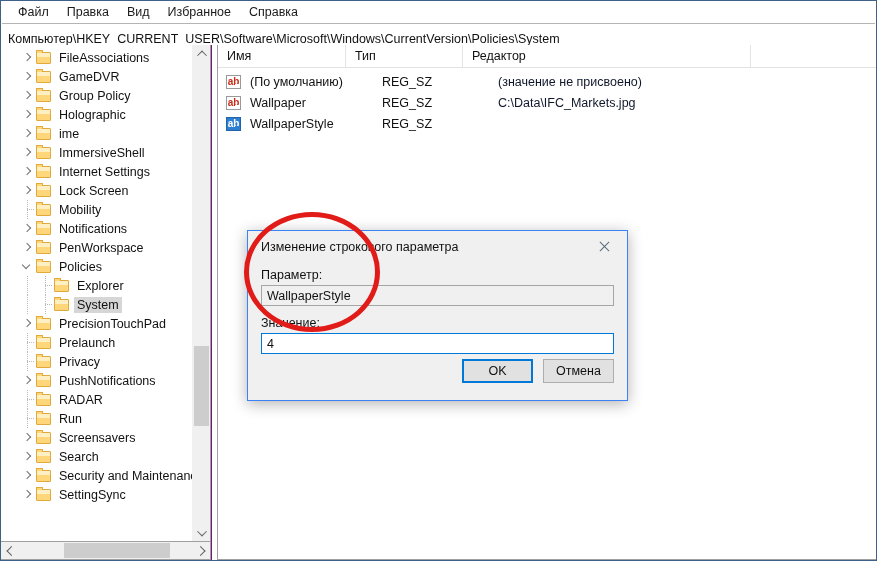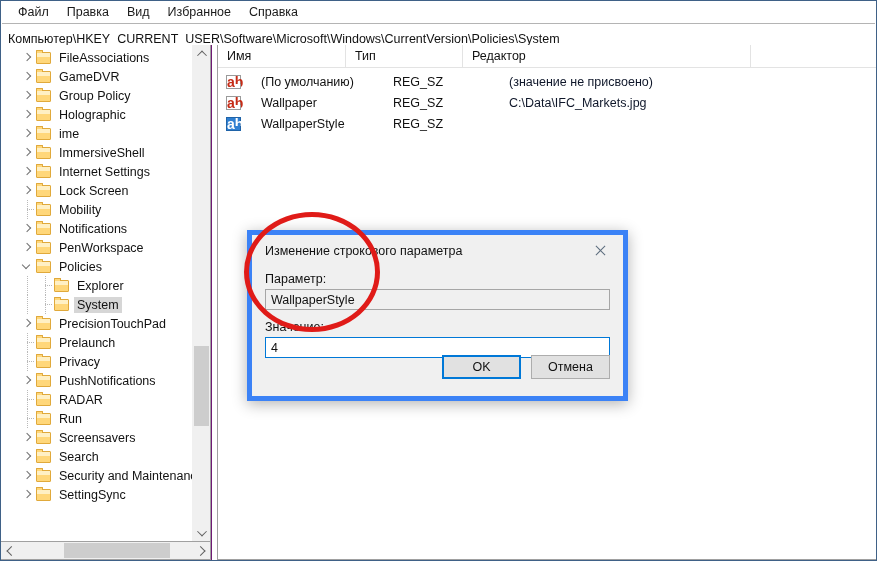--- a/index.html
+++ b/index.html
@@ -131,56 +131,56 @@
   
   .pane-right{flex:1;display:flex;flex-direction:column;min-width:0;box-sizing:border-box;
     border-left:1px solid #a0a0a0;border-bottom:1px solid #a0a0a0;background:#fff;}
   .lvhead{height:22px;min-height:22px;display:flex;background:#ffffff;
     border-bottom:1px solid #e3e3e3;}
   .lvh{position:relative;font-size:12.5px;color:#111;display:flex;align-items:center;
     padding-left:9px;box-sizing:border-box;border-right:1px solid #e3e3e3;}
   .lvbody{flex:1;background:#ffffff;padding-top:3px;overflow:hidden;}
   .lvrow{height:21px;display:flex;align-items:center;white-space:nowrap;}
   .regicon{
-    width:15px;height:14px;margin-left:8px;margin-right:20px;flex:0 0 15px;
+    width:15px;height:14px;margin-left:8px;margin-right:9px;flex:0 0 15px;
     position:relative;background:#fff;border:1px solid #9a9a9a;box-sizing:border-box;
-    font-size:14px;line-height:12px;text-align:center;font-weight:bold;color:#c52b16;
+    font-size:10px;line-height:12px;text-align:center;font-weight:bold;color:#c52b16;
   }
   .regicon.selv{background:#2f7fd1;border-color:#1f63a8;color:#ffffff;}
   .regicon:after{
     content:"";position:absolute;right:-1px;bottom:-1px;width:6px;height:5px;
     background:#fff;border:1px solid #9a9a9a;border-top:none;border-left:none;
     box-sizing:border-box;
   }
   .regicon.selv:after{background:#2f7fd1;border-color:#1f63a8;}
   .c-name{width:122px;font-size:12.5px;color:#111;overflow:hidden;}
   .c-type{width:117px;font-size:12.5px;color:#111;padding-left:10px;box-sizing:border-box;}
   .c-val{flex:1;font-size:12.5px;color:#0f172a;padding-left:9px;box-sizing:border-box;}
   
   .dialog{
     position:absolute;left:246px;top:185px;width:381px;height:171px;
-    background:#f0f0f0;border:5px solid #3b82f6;box-sizing:border-box;
+    background:#f0f0f0;border:1px solid #3b82f6;box-sizing:border-box;
     box-shadow:0 3px 14px rgba(0,0,0,.30);
     display:flex;flex-direction:column;
   }
   .dlg-title{height:31px;min-height:31px;display:flex;align-items:center;position:relative;}
   .dlg-title-text{margin-left:13px;font-size:12.5px;color:#111;}
   .dlg-close{position:absolute;right:0;top:0;width:45px;height:30px;
     display:flex;align-items:center;justify-content:center;color:#333;}
   .dlg-body{flex:1;padding:6px 13px 0 13px;box-sizing:border-box;position:relative;}
   .dlg-label{font-size:12.5px;color:#111;margin-bottom:3px;}
   .dlg-input{
     height:21px;box-sizing:border-box;background:#f0f0f0;border:1px solid #a6a6a6;
     display:flex;align-items:center;padding-left:5px;font-size:12.5px;color:#111;
     margin-bottom:10px;
   }
   .dlg-input.active{background:#ffffff;border:1px solid #0078d7;margin-bottom:0;}
   .dlg-btns{position:absolute;right:13px;bottom:17px;display:flex;gap:10px;}
   .btn{
-    width:79px;height:24px;box-sizing:border-box;background:#e1e1e1;
+    width:71px;height:24px;box-sizing:border-box;background:#e1e1e1;
     border:1px solid #adadad;display:flex;align-items:center;justify-content:center;
     font-size:12.5px;color:#111;
   }
   .btn.focus{border:2px solid #0078d7;}
   
   .annot{
     position:absolute;border:5px solid #e01b18;border-radius:50%;
     pointer-events:none;background:transparent;
   }
 </style>

